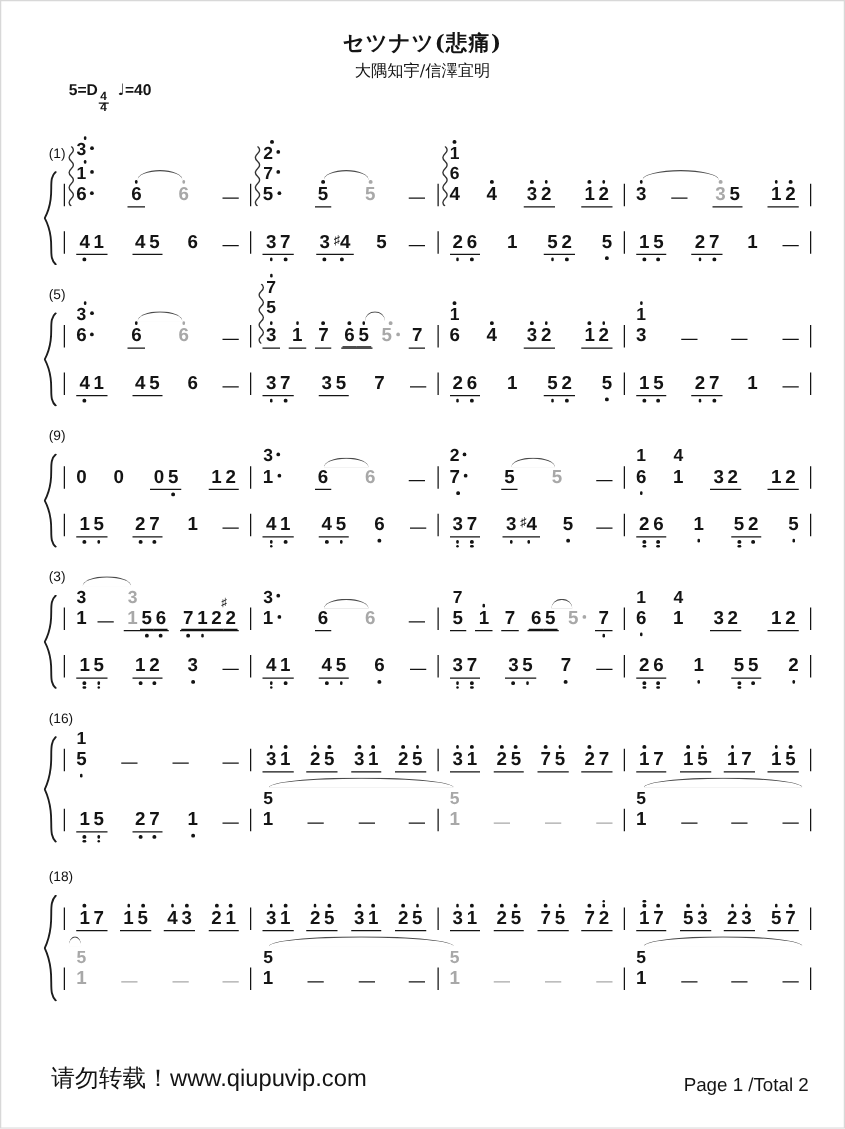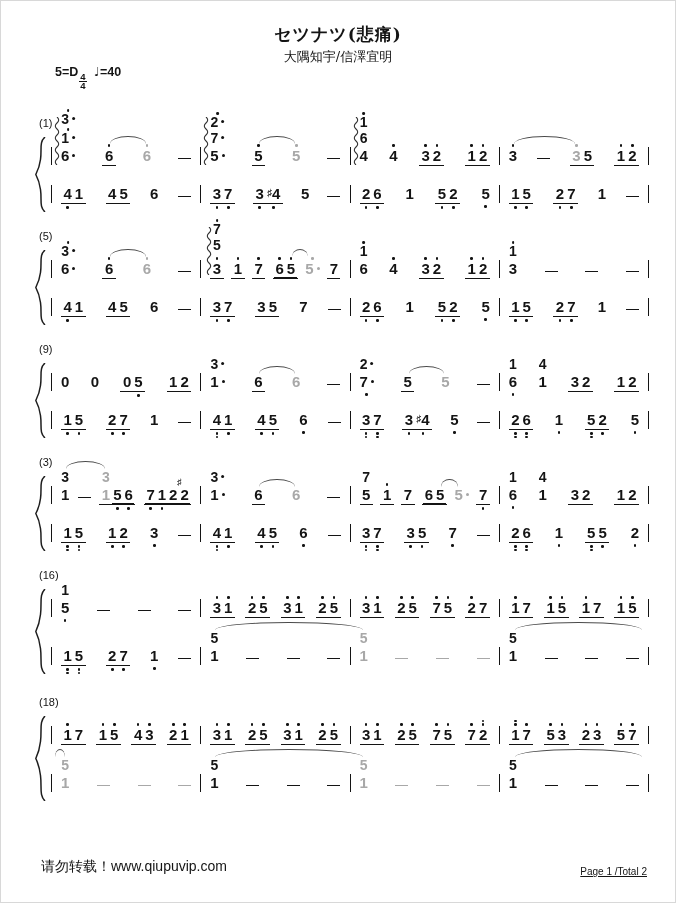--- a/index.html
+++ b/index.html
@@ -52,22 +52,22 @@
   .nt.hasup .stk{bottom:calc(100% + 8px);}
   .snt{position:relative;font-weight:700;font-size:14px;line-height:13px;margin:1.5px 0;white-space:nowrap;}
   .gray{color:#a8a8a8;}
   .dash{position:relative;width:13px;height:15px;flex:none;display:inline-block;}
   .dash::after{content:"";position:absolute;left:0;right:0;top:6.5px;border-top:1.8px solid currentColor;}
   .arp{position:absolute;right:calc(100% + 1px);bottom:1px;}
   .brace{position:absolute;}
   .tie{position:absolute;height:7px;border-top:1.4px solid #4a4a4a;
        border-radius:55% 55% 0 0 / 110% 110% 0 0;pointer-events:none;}
   
-  .foot-left{position:absolute;left:40px;bottom:26px;font-size:14px;}
-  .foot-right{position:absolute;right:28px;bottom:25px;font-size:10px;text-decoration:underline;}
+  .foot-left{position:absolute;left:40px;bottom:26px;font-size:19px;}
+  .foot-right{position:absolute;right:28px;bottom:25px;font-size:15px;}
 </style>
 </head>
 <body>
 
 <div class="page">
   <div class="hdr-title">セツナツ(悲痛)</div>
   <div class="hdr-sub">大隅知宇/信澤宜明</div>
 
   <div class="hdr-tempo">
     <span>5=D</span><span class="frac">

